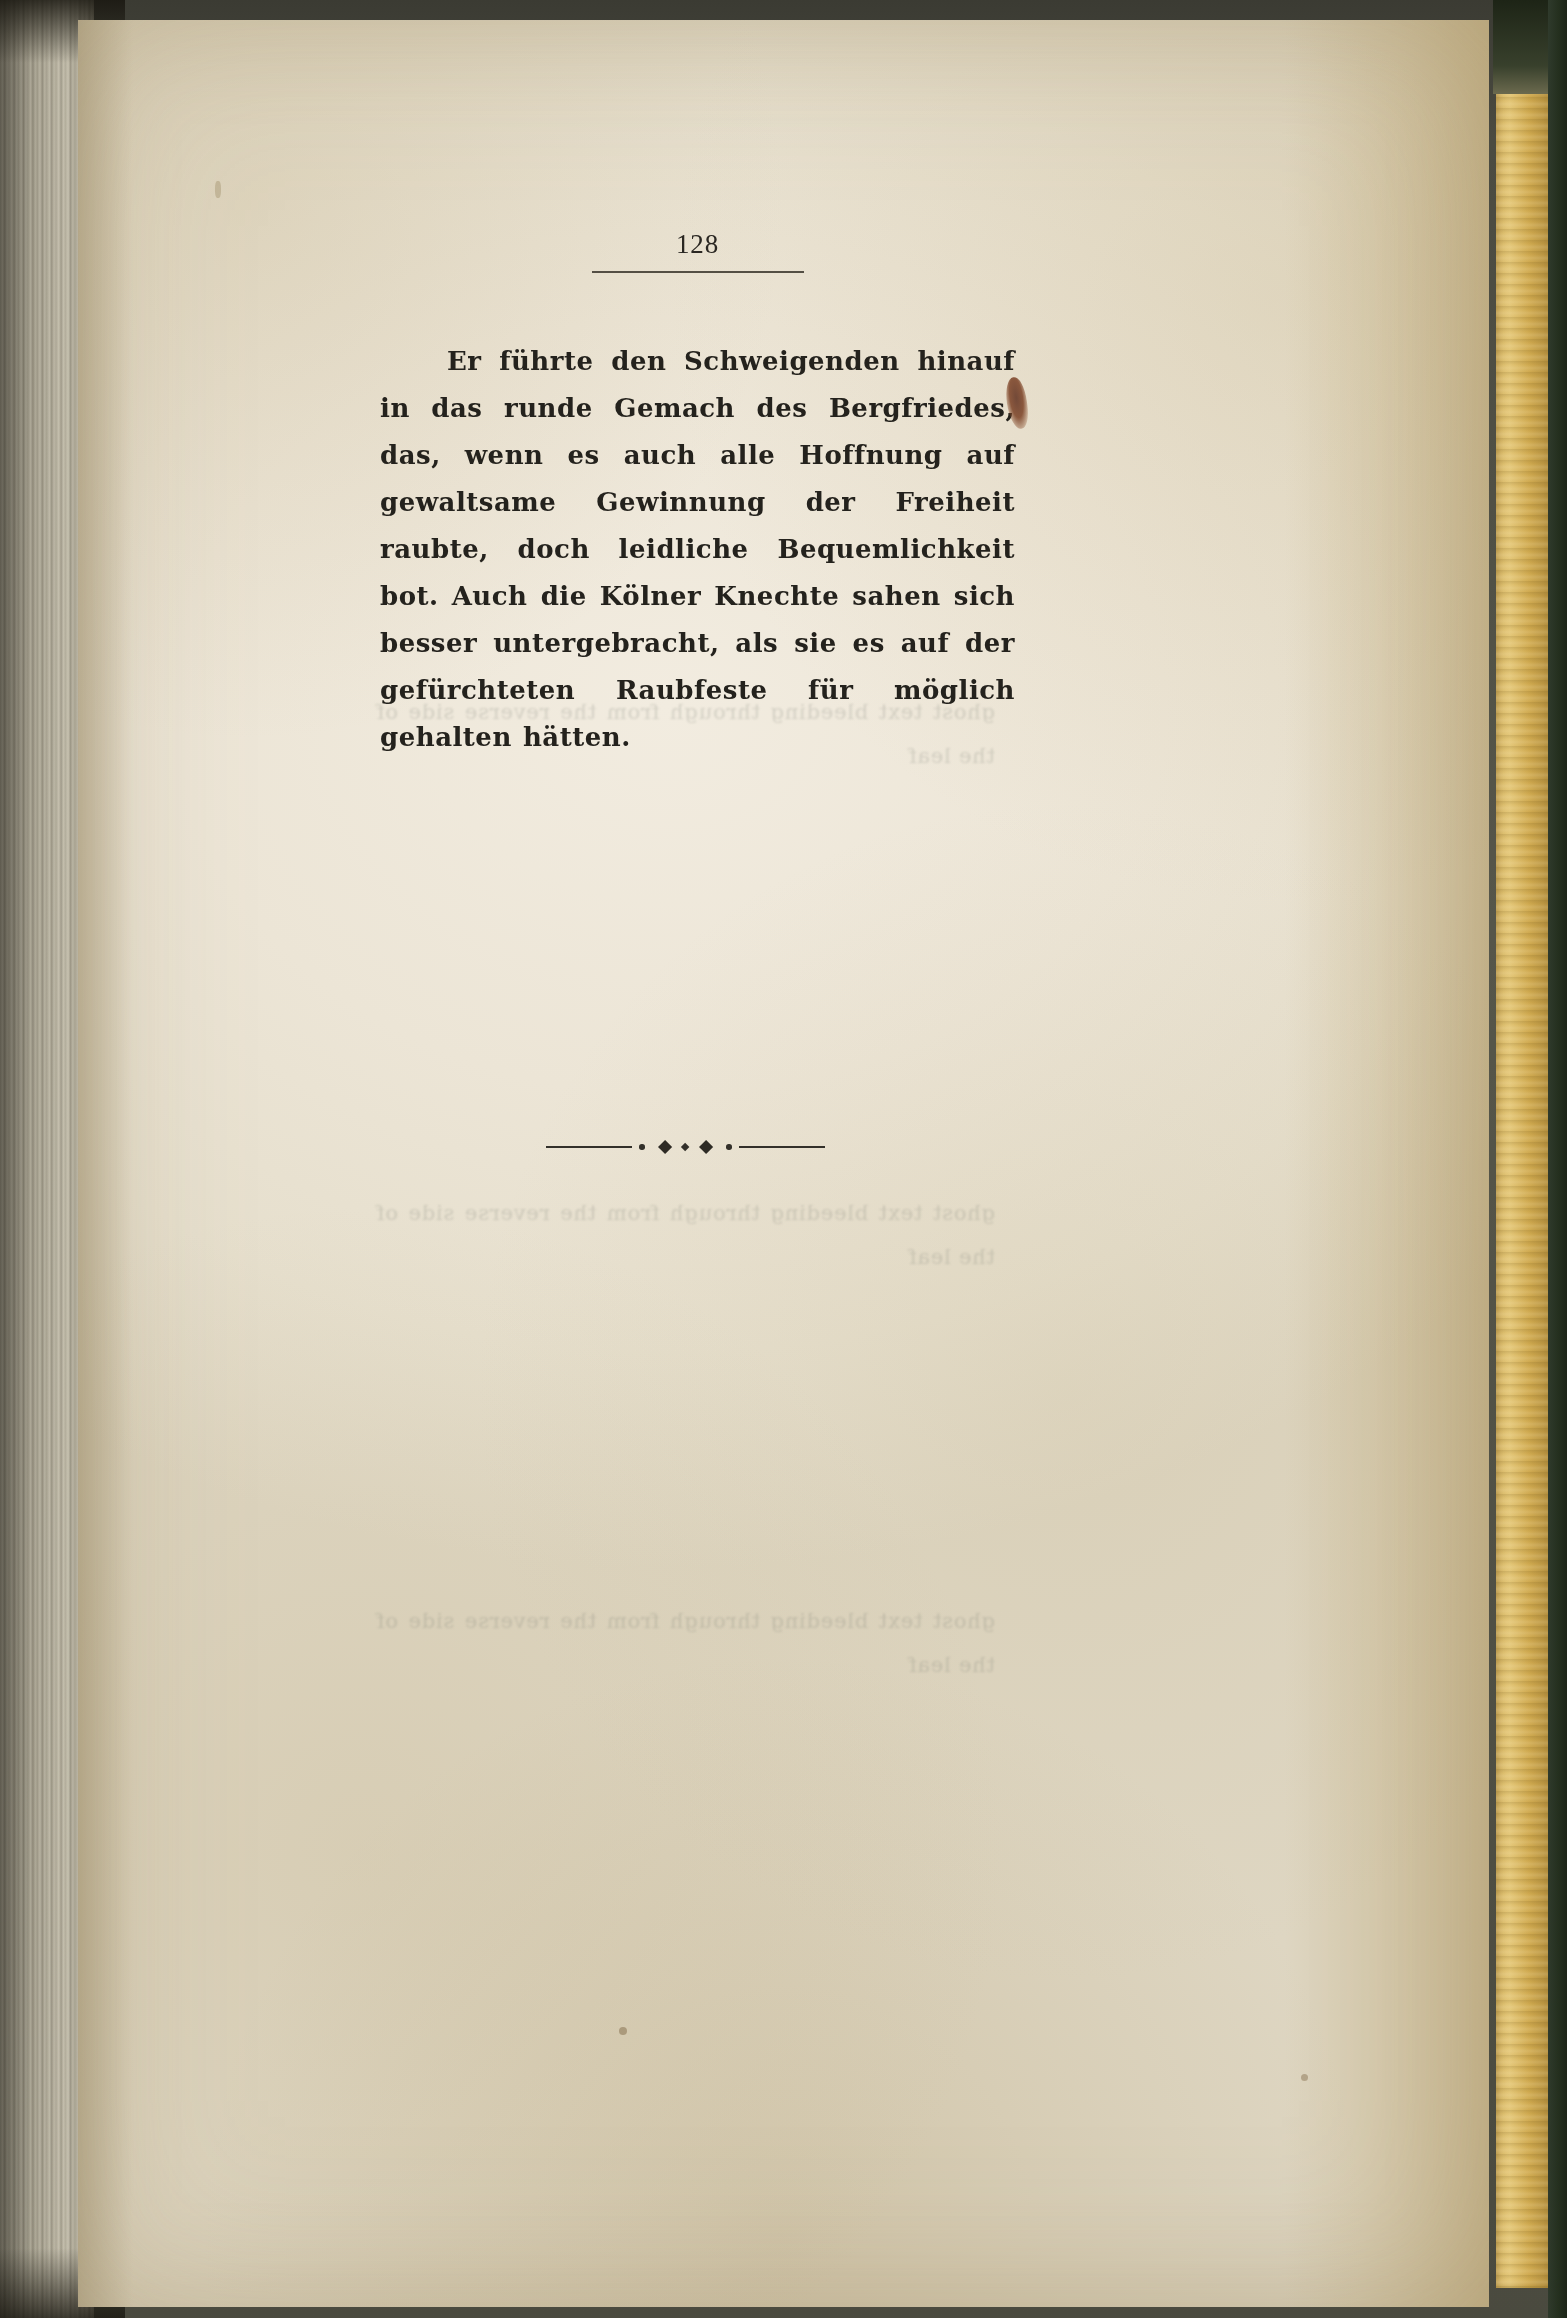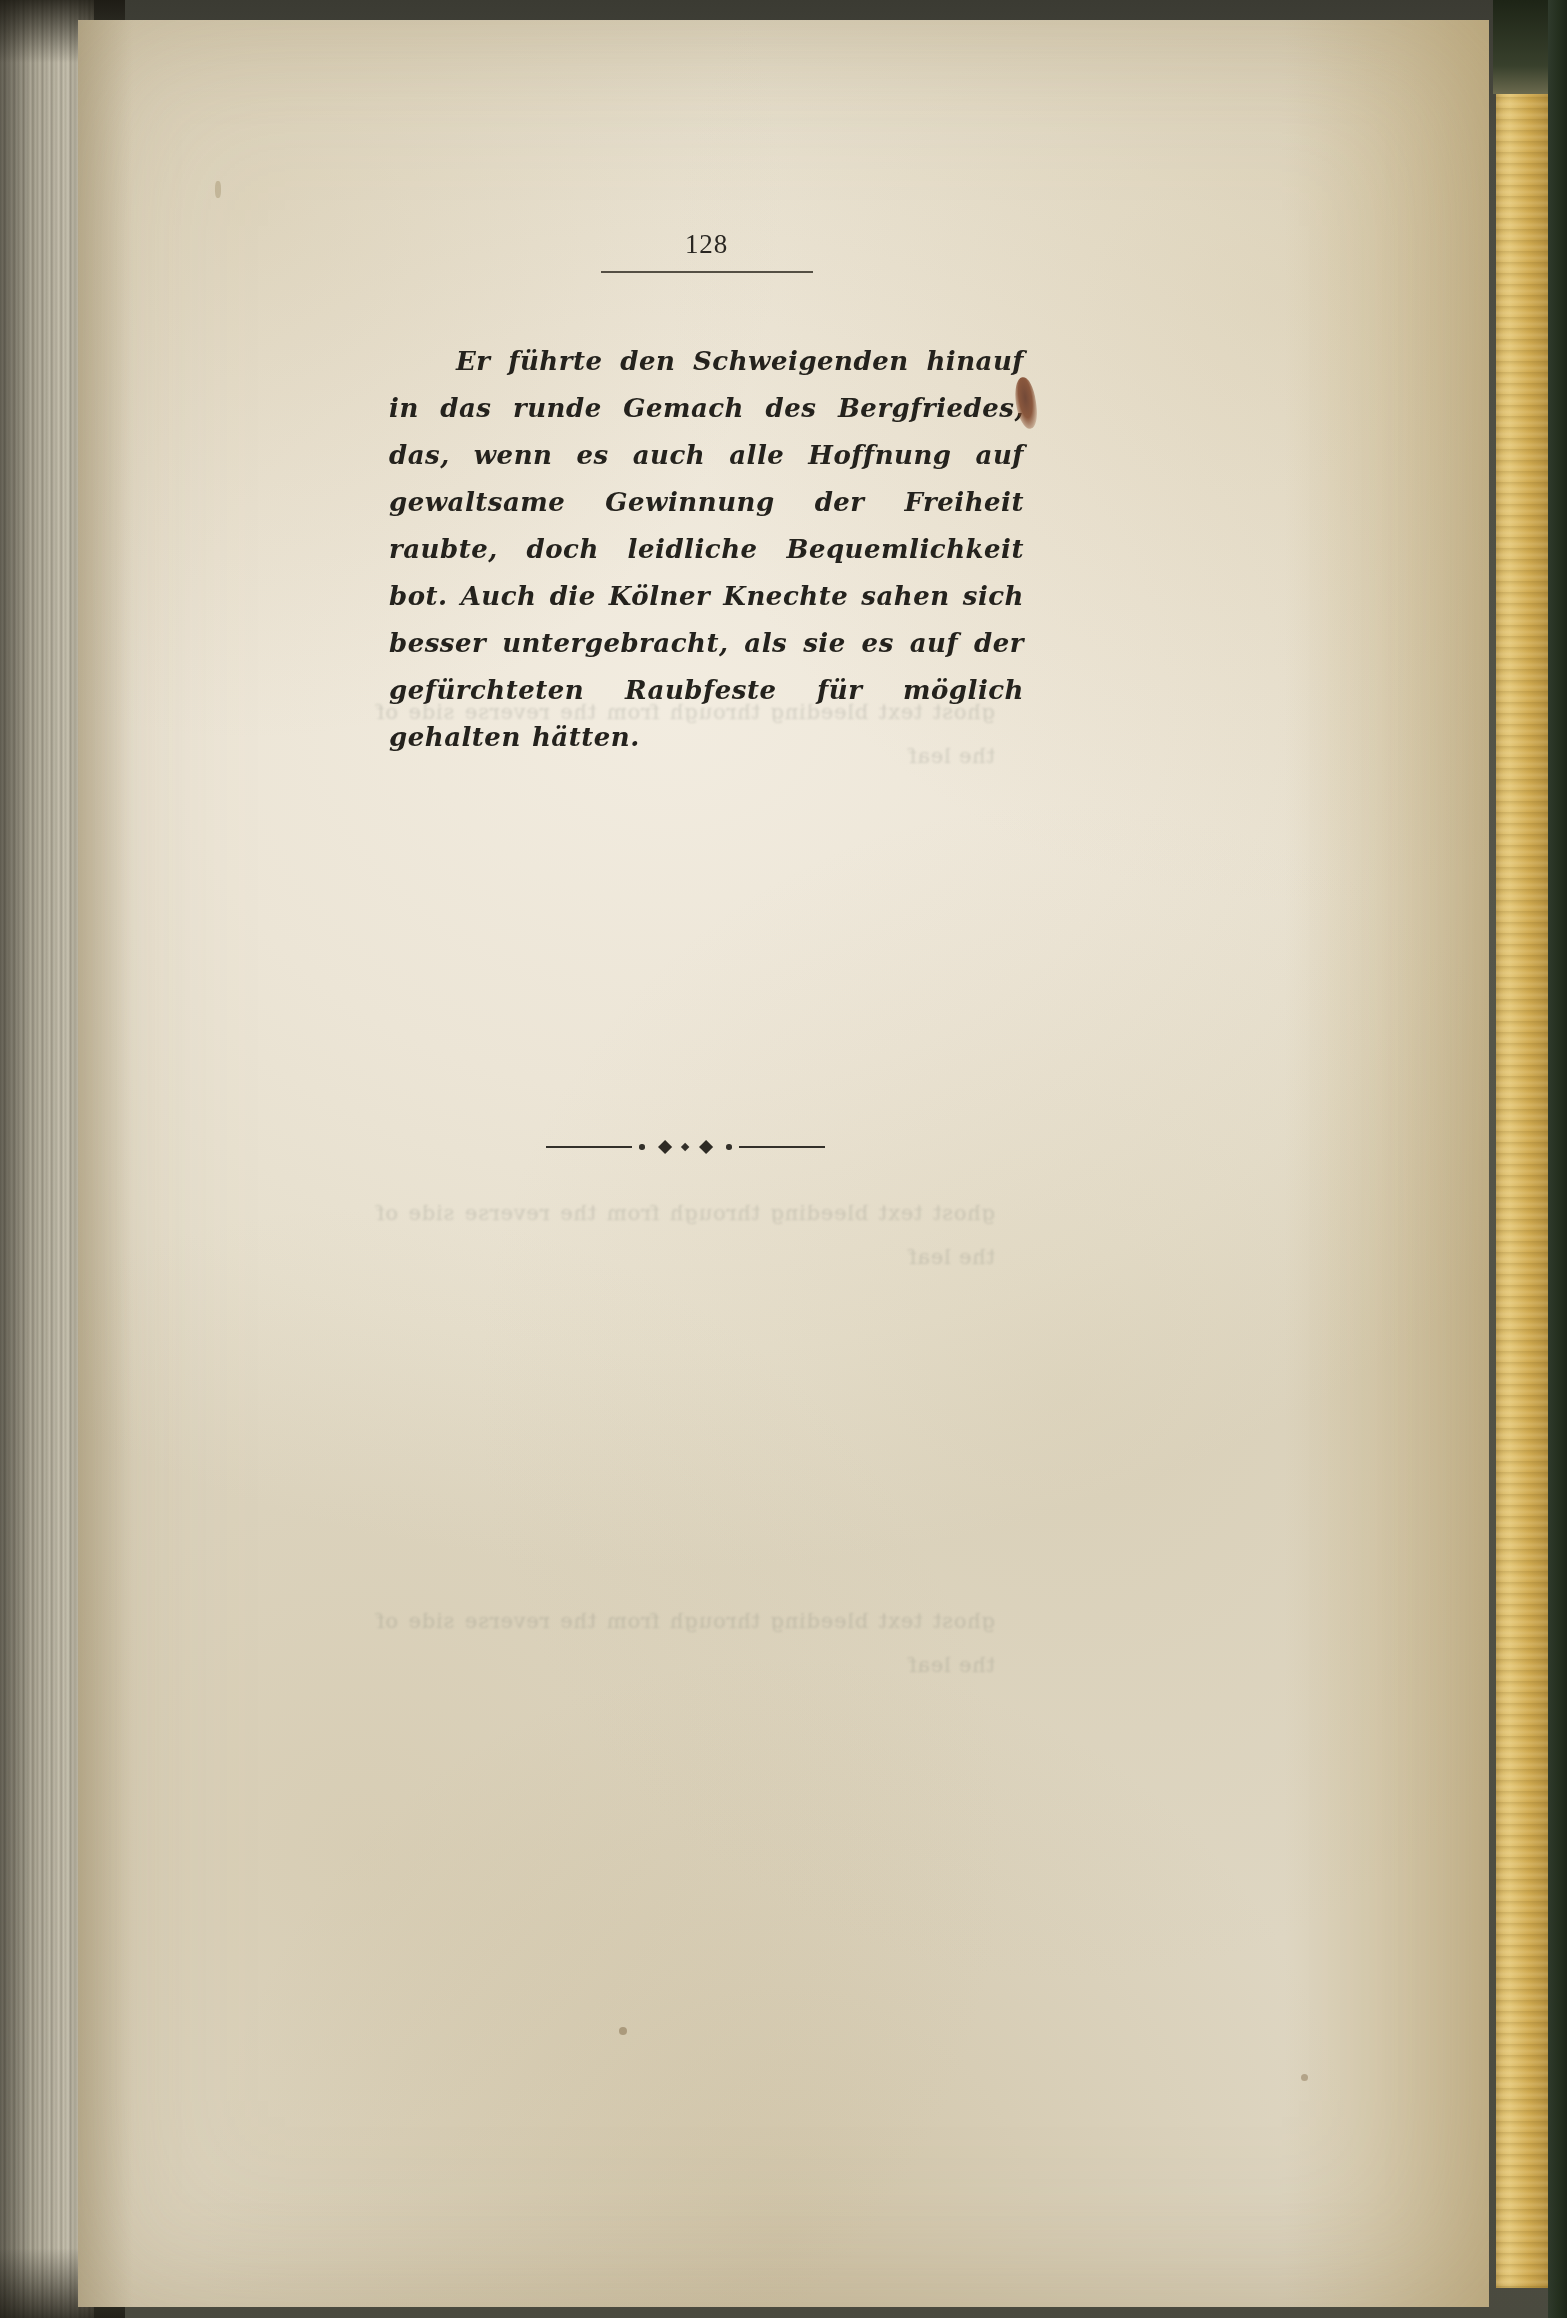--- a/index.html
+++ b/index.html
@@ -133,21 +133,21 @@
     right: 20.4px;
     top: 0;
     width: 55px;
     height: 94px;
     background: linear-gradient(180deg, #1d2416 0%, #38402c 70%, #6b6a4e 100%);
   }
 
   
   .text-block {
     position: absolute;
-    left: 389px;
+    left: 380px;
     top: 227px;
     width: 635px;
   }
   .folio-wrap {
     position: relative;
     height: 55px;
     text-align: center;
   }
   .folio {
     font-family: "Liberation Serif", serif;
@@ -175,21 +175,20 @@
     font-size: 26px;
     line-height: 47px;
     color: #24221d;
     text-align: justify;
     text-justify: inter-word;
     letter-spacing: 0.5px;
     word-spacing: 1.6px;
     text-indent: 67px;
     
     font-weight: 600;
-    font-style: italic;
     -webkit-font-smoothing: antialiased;
   }
 
   
   .ink-blot {
     position: absolute;
     left: 627px;
     top: 150px;
     width: 20.4px;
     height: 52px;

